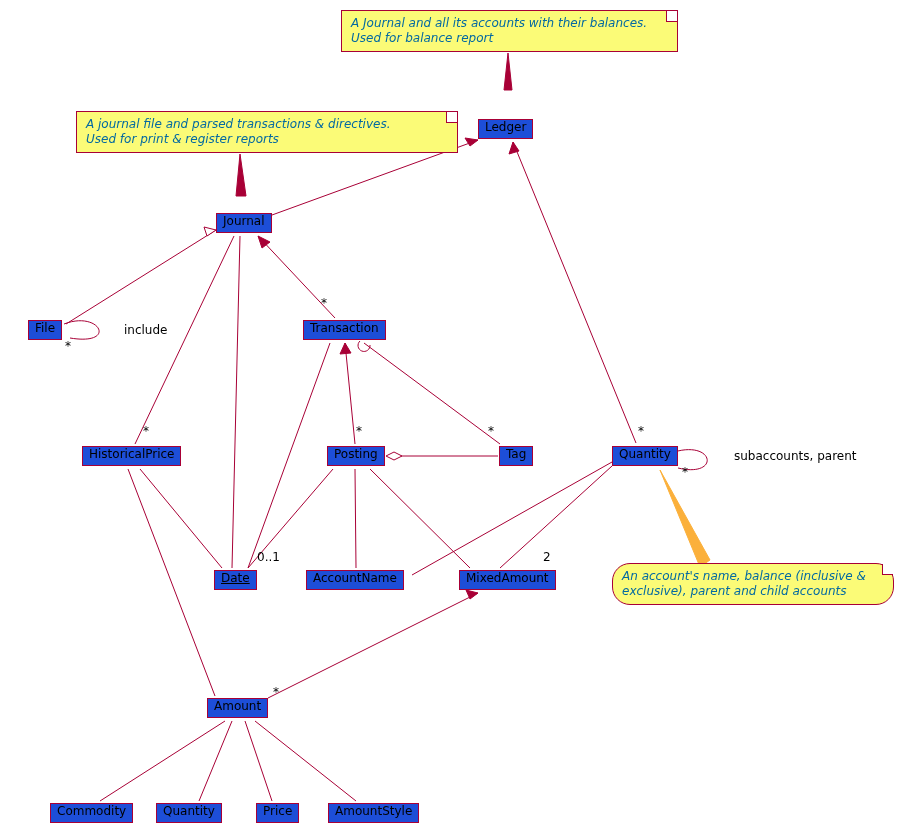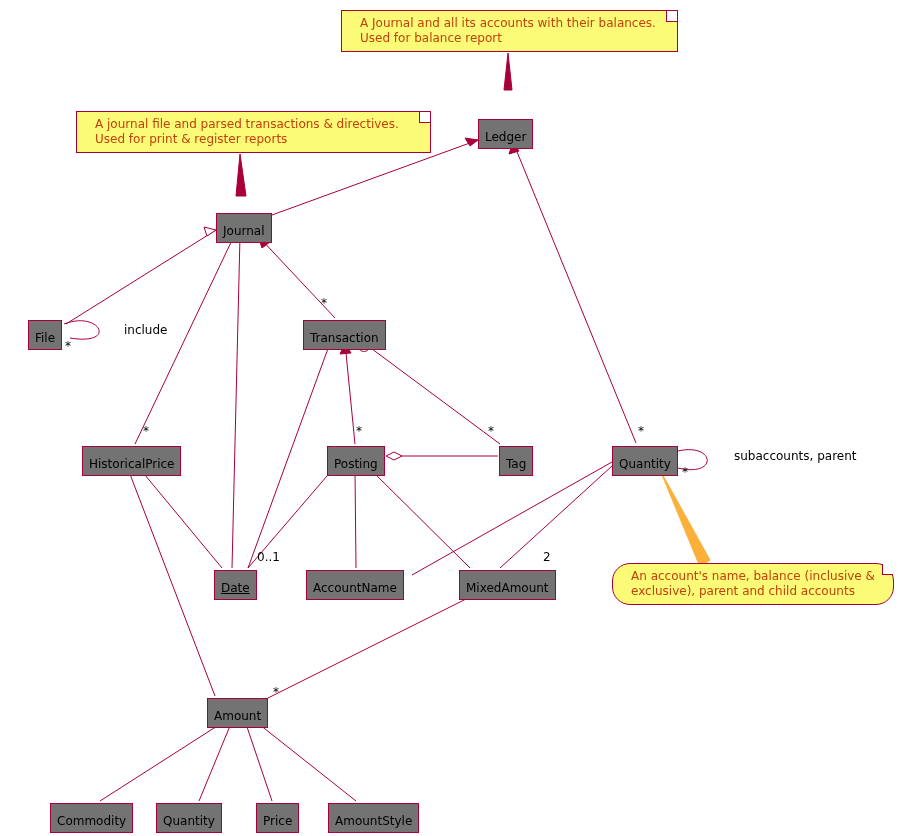--- a/index.html
+++ b/index.html
@@ -18,39 +18,40 @@
   svg.edges {
     position: absolute;
     left: 0;
     top: 0;
     width: 909px;
     height: 836px;
   }
   .node {
     position: absolute;
     box-sizing: border-box;
-    background: #737373;
+    background: #1d4ed8;
     border: 1px solid #A80036;
     color: #000000;
     font-size: 12px;
     line-height: 14px;
-    padding: 10px 6px 4px 6px;
+    padding: 0 6px 4px 6px;
     white-space: nowrap;
     border-radius: 0;
   }
   .note {
     position: absolute;
     box-sizing: border-box;
     background: #FBFB77;
     border: 1px solid #A80036;
-    color: #c2410c;
+    color: #0369a1;
     font-size: 12px;
     line-height: 15px;
-    padding: 5px 18px 5px 18px;
+    padding: 5px 18px 5px 9px;
     white-space: pre;
+    font-style: italic;
   }
   .note::after {
     content: "";
     position: absolute;
     top: 0;
     right: 0;
     width: 10px;
     height: 10px;
     background: #ffffff;
     border-left: 1px solid #A80036;
@@ -127,21 +128,21 @@
 
       <line x1="225" y1="721" x2="100" y2="801"></line>
       <line x1="232" y1="721" x2="199" y2="801"></line>
       <line x1="245" y1="721" x2="272" y2="801"></line>
       <line x1="255" y1="721" x2="356" y2="801"></line>
     </g>
   </svg>
 
   <div class="note" style="left:341px; top:10px; width:337px;">A Journal and all its accounts with their balances.
 Used for balance report</div>
-  <div class="note" style="left:76px; top:111px; width:355px;">A journal file and parsed transactions &amp; directives.
+  <div class="note" style="left:76px; top:111px; width:382px;">A journal file and parsed transactions &amp; directives.
 Used for print &amp; register reports</div>
   <div class="note" style="left:612px; top:563px; width:282px;border-radius:18px;">An account's name, balance (inclusive &amp;
 exclusive), parent and child accounts</div>
 
   <div class="node" style="left:478px; top:119px;">Ledger</div>
   <div class="node" style="left:216px; top:213px;">Journal</div>
   <div class="node" style="left:28px; top:320px;">File</div>
   <div class="node" style="left:303px; top:320px;">Transaction</div>
   <div class="node" style="left:82px; top:446px;">HistoricalPrice</div>
   <div class="node" style="left:327px; top:446px;">Posting</div>

